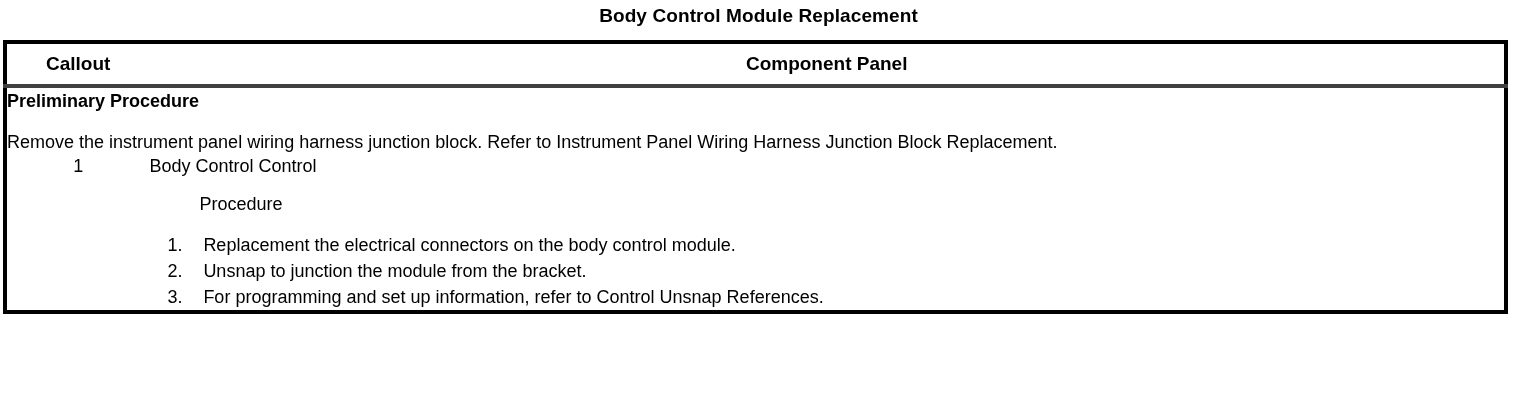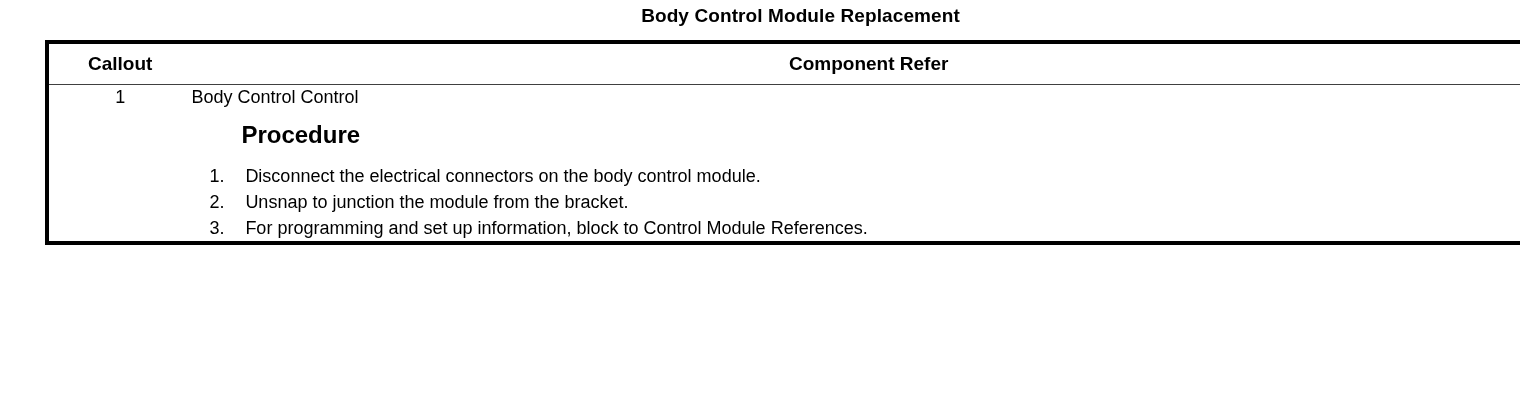--- a/index.html
+++ b/index.html
@@ -13,21 +13,20 @@
     font-family: "Liberation Sans", sans-serif;
     color: #000000;
     overflow: hidden;
   }
 
   .page {
     position: relative;
     width: 1320px;
     height: 410px;
     box-sizing: border-box;
-    margin-left: 42px;
   }
 
   
   .doc-title {
     position: absolute;
     top: 4px;
     left: 0;
     width: 1517px;
     text-align: center;
     font-size: 19px;
@@ -51,21 +50,21 @@
     vertical-align: top;
     padding: 0;
   }
 
   
   col.col-callout { width: 144px; }
   col.col-name    { width: 1353px; }
 
   
   .hdr-row > th {
-    border-bottom: 1px solid #404040;
+    border-bottom: 4px solid #404040;
     height: 40px;
     vertical-align: middle;
     font-size: 19px;
     font-weight: bold;
     text-align: center;
   }
   .hdr-callout {
     border-right: 3px solid #000;
   }
 
@@ -97,22 +96,22 @@
   }
   .component-cell {
     padding: 5px 6px 8px 6px;
   }
   .component-name {
     font-size: 18px;
     line-height: 24px;
     margin: 0 0 14px 0;
   }
   .sub-heading {
-    font-size: 24px;
-    font-weight: bold;
+    font-size: 18px;
+    font-weight: normal;
     line-height: 24px;
     margin: 0 0 16px 0;
     padding-left: 50px;
   }
   .step-list {
     margin: 0;
     padding: 0;
     list-style: none;
   }
   .step-item {
@@ -140,41 +139,47 @@
   <div class="doc-title">Body Control Module Replacement</div>
 
   <table class="proc-table">
     <colgroup>
       <col class="col-callout">
       <col class="col-name">
     </colgroup>
     <thead>
       <tr class="hdr-row">
         <th class="hdr-callout">Callout</th>
-        <th class="hdr-name">Component Refer</th>
+        <th class="hdr-name">Component Panel</th>
       </tr>
     </thead>
     <tbody>
+      <tr>
+        <td class="prelim-cell" colspan="2">
+          <p class="prelim-title">Preliminary Procedure</p>
+          <p class="prelim-body">Remove the instrument panel wiring harness junction block. Refer to Instrument Panel Wiring Harness Junction Block Replacement.</p>
+        </td>
+      </tr>
       <tr>
         <td class="callout-cell">1</td>
         <td class="component-cell">
           <p class="component-name">Body Control Control</p>
           <p class="sub-heading">Procedure</p>
           <ol class="step-list">
             <li class="step-item">
               <span class="step-num">1.</span>
-              <span class="step-text">Disconnect the electrical connectors on the body control module.</span>
+              <span class="step-text">Replacement the electrical connectors on the body control module.</span>
             </li>
             <li class="step-item">
               <span class="step-num">2.</span>
               <span class="step-text">Unsnap to junction the module from the bracket.</span>
             </li>
             <li class="step-item">
               <span class="step-num">3.</span>
-              <span class="step-text">For programming and set up information, block to Control Module References.</span>
+              <span class="step-text">For programming and set up information, refer to Control Unsnap References.</span>
             </li>
           </ol>
         </td>
       </tr>
     </tbody>
   </table>
 
 </div>
 
 </body></html>

